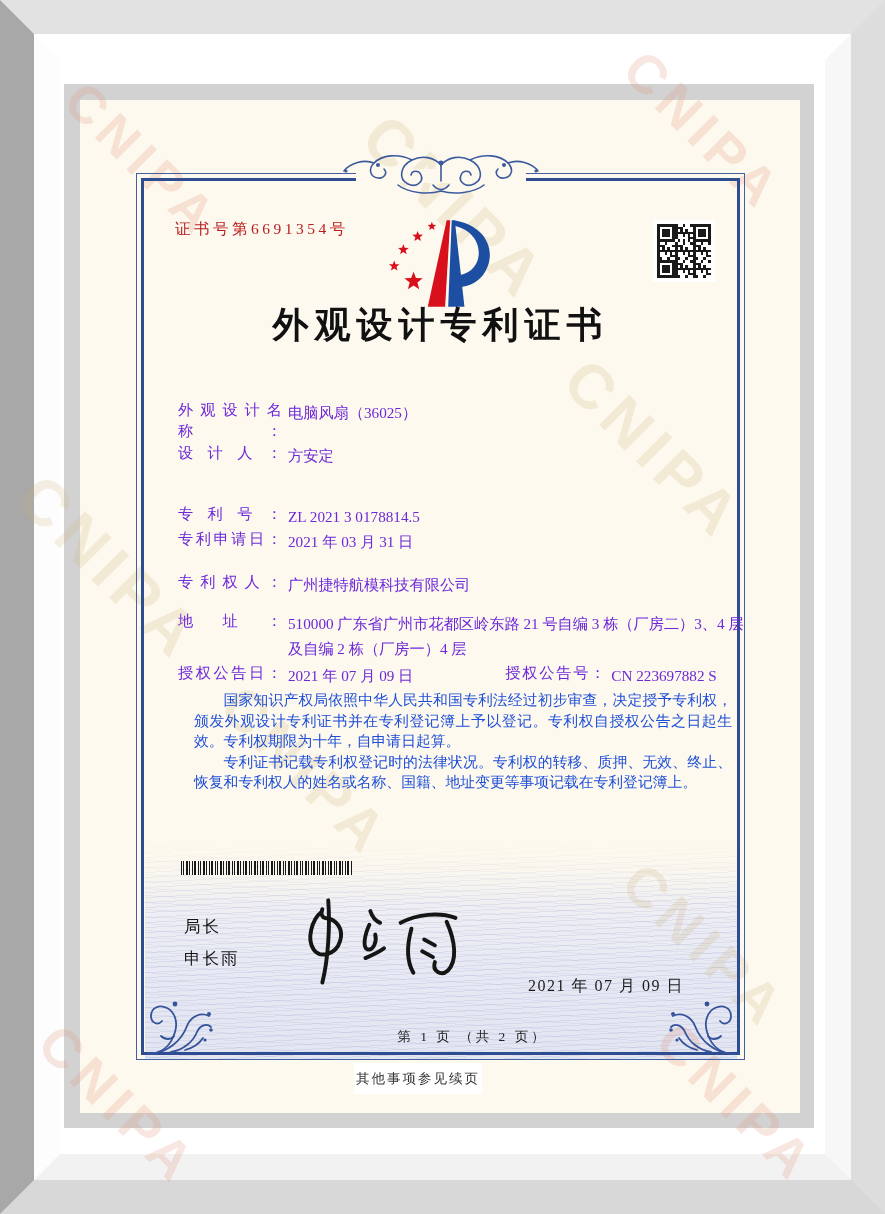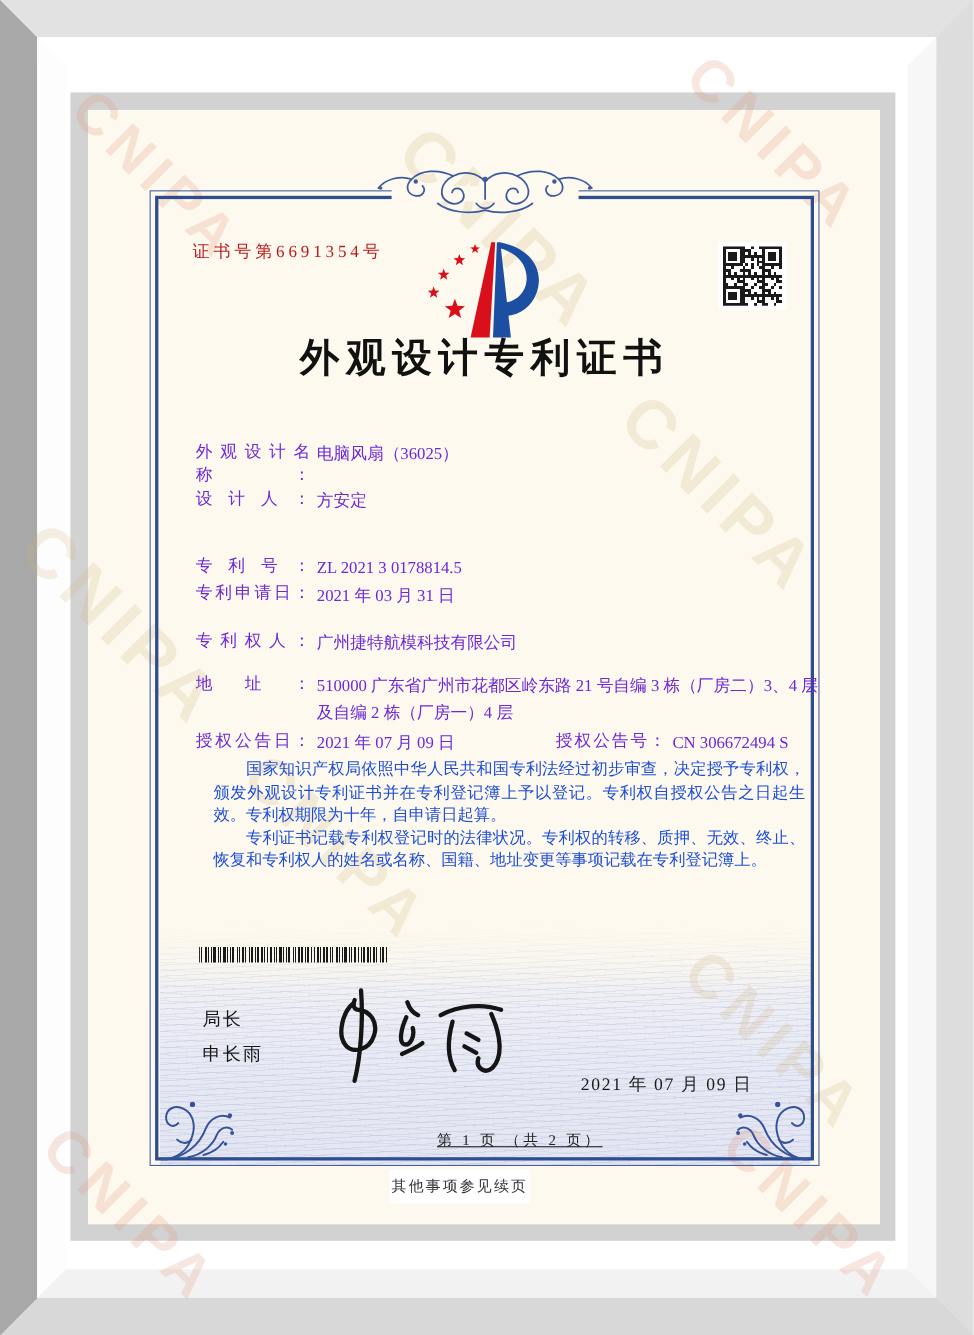--- a/index.html
+++ b/index.html
@@ -48,21 +48,21 @@
 
   .paras{position:absolute;left:194px;top:690px;width:538px;font-size:14.8px;line-height:20.5px;color:#1d4ed8;}
   .paras p{margin:0;text-indent:2em;text-align:justify;}
 
   .barcode{position:absolute;left:181px;top:861px;width:173px;height:14px;}
   .signer{position:absolute;left:184px;font-family:Liberation Sans, sans-serif;
     font-size:16.5px;color:#161616;letter-spacing:2px;}
   .sig{position:absolute;left:292px;top:892px;width:186px;height:94px;}
   .issue-date{position:absolute;left:528px;top:976px;font-size:16px;letter-spacing:1.5px;color:#1c1c1c;}
   .pagination{position:absolute;left:136px;top:1028px;width:673px;text-align:center;
-    font-size:13.5px;letter-spacing:3px;color:#222;text-decoration:underline;}
+    font-size:13.5px;letter-spacing:3px;color:#222;}
   .footer-note{position:absolute;left:354px;top:1063px;width:128px;height:31px;background:#ffffff;
     text-align:center;line-height:31px;font-size:13.5px;letter-spacing:2px;color:#333;}
 
   .ornament-top{position:absolute;left:338px;top:151px;width:206px;height:48px;}
   .ornament-bl{position:absolute;left:141px;top:992px;width:74px;height:68px;}
   .ornament-br{position:absolute;left:667px;top:992px;width:74px;height:68px;transform:scaleX(-1);}
   svg{display:block;}
 </style>
 </head>
 <body>
@@ -353,21 +353,21 @@
     <span class="field-value">广州捷特航模科技有限公司</span>
   </div>
   <div class="field-row" style="top:611px;">
     <span class="field-label">地址：</span>
     <span class="field-value">510000 广东省广州市花都区岭东路 21 号自编 3 栋（厂房二）3、4 层及自编 2 栋（厂房一）4 层</span>
   </div>
   <div class="field-row" style="top:663px;">
     <span class="field-label">授权公告日：</span>
     <span class="field-value">2021 年 07 月 09 日</span>
     <span class="field-label2">授权公告号：</span>
-    <span class="field-value">CN 306672494 S</span>
+    <span class="field-value">CN 223697882 S</span>
   </div>
 
   <div class="paras">
     <p>国家知识产权局依照中华人民共和国专利法经过初步审查，决定授予专利权，颁发外观设计专利证书并在专利登记簿上予以登记。专利权自授权公告之日起生效。专利权期限为十年，自申请日起算。</p>
     <p>专利证书记载专利权登记时的法律状况。专利权的转移、质押、无效、终止、恢复和专利权人的姓名或名称、国籍、地址变更等事项记载在专利登记簿上。</p>
   </div>
 
   <div class="barcode">
     <svg id="barcode-svg" viewBox="0 0 173 14" width="173" height="14" preserveAspectRatio="none" shape-rendering="crispEdges">
         <rect x="0" y="0" width="1" height="14" fill="#181818"></rect>

